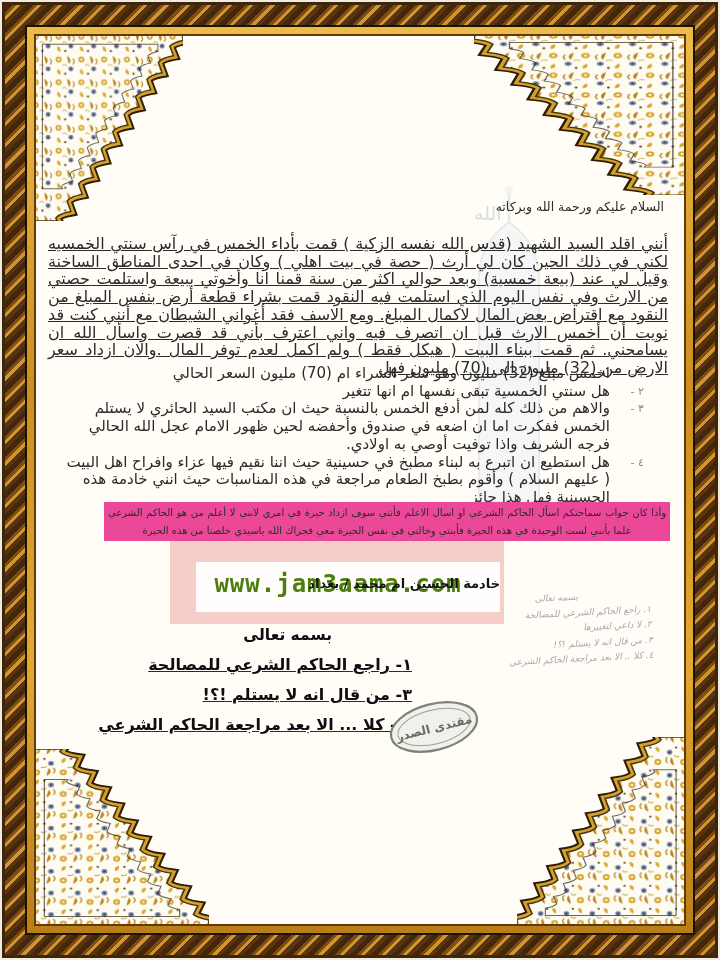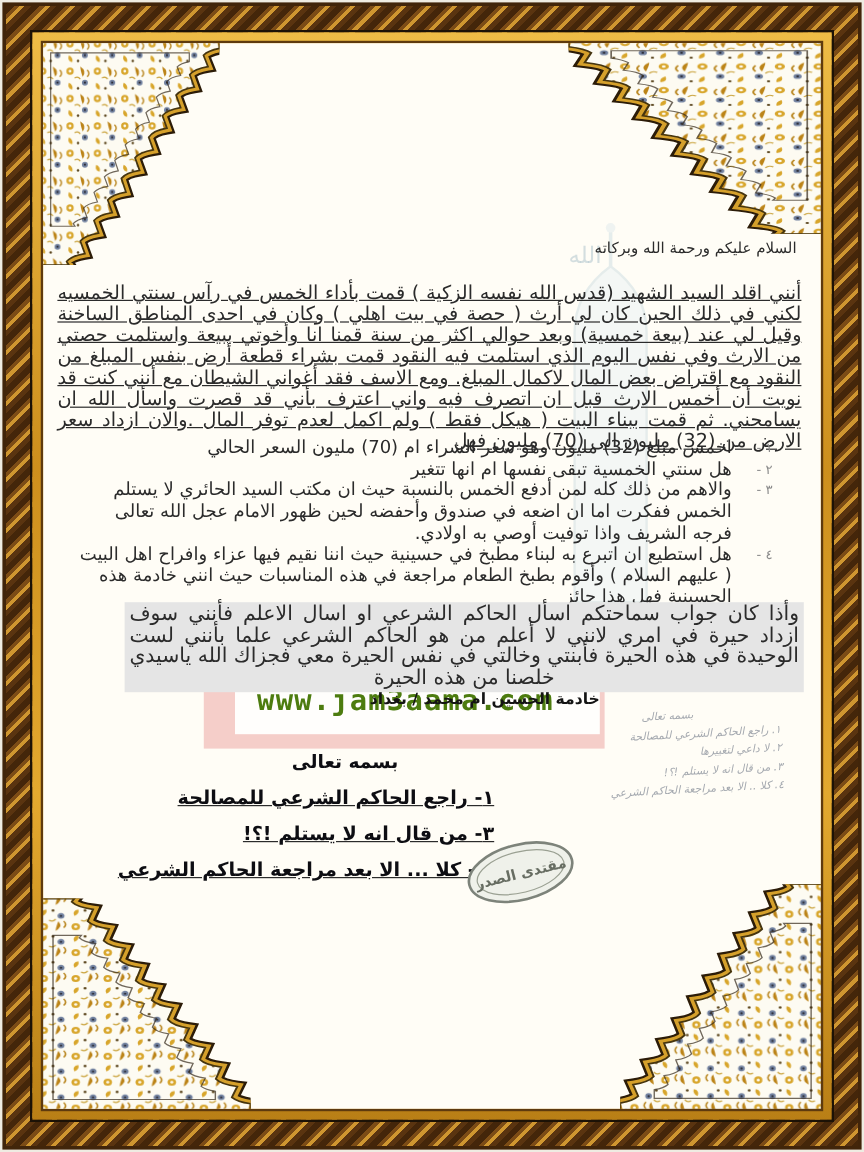--- a/index.html
+++ b/index.html
@@ -29,22 +29,22 @@
     color:rgba(140,172,186,.38);direction:rtl;}
   
   .addressee{position:absolute;top:130px;right:20px;left:30px;font-size:12.5px;text-align:right;}
   .greeting{position:absolute;top:163px;right:20px;font-size:12.5px;}
   .bodypara{position:absolute;top:199px;right:16px;left:12px;font-size:16px;
     line-height:17.7px;text-align:justify;text-justify:inter-word;text-decoration:underline;}
   .questions{position:absolute;top:329px;right:40px;left:20px;}
   .q-row{display:flex;flex-direction:row;align-items:flex-start;}
   .q-num{width:34px;flex:0 0 34px;font-size:11px;color:#8b8b8b;padding-top:2px;letter-spacing:2px;}
   .q-text{width:548px;flex:0 0 548px;font-size:15px;line-height:17.7px;text-align:right;}
-  .closing{position:absolute;top:466px;right:14px;left:28px;font-size:17px;line-height:17.7px;
-    text-align:justify;text-align-last:center;background:#e5e5e5;padding:2px 4px;margin-left:40px;}
+  .closing{position:absolute;top:466px;right:14px;left:28px;font-size:10px;line-height:17.7px;
+    text-align:justify;text-align-last:center;background:#ec4899;padding:2px 4px;margin-left:40px;}
   
   .pinkblock{position:absolute;left:134px;top:472px;width:334px;height:116px;
     background:#f3c6c1;opacity:.85;}
   .sigbox{position:absolute;left:160px;top:526px;width:304px;height:50px;background:#fffefc;}
   .wm-url{position:absolute;left:136px;top:534px;width:332px;text-align:center;direction:ltr;
     font-size:24px;font-weight:bold;color:#4d7c0f;letter-spacing:1px;
     font-family:"DejaVu Sans Mono","DejaVu Sans",monospace;}
   .signature{position:absolute;left:160px;top:540px;width:304px;text-align:right;
     font-size:13px;font-weight:bold;color:#141414;}
   
@@ -124,21 +124,21 @@
                 <div class="q-row">
                   <span class="q-num">١ -</span>
                   <span class="q-text">اخمس مبلغ (32) مليون وهو سعر الشراء ام (70) مليون السعر الحالي</span>
                 </div>
                 <div class="q-row">
                   <span class="q-num">٢ -</span>
                   <span class="q-text">هل سنتي الخمسية تبقى نفسها ام انها تتغير</span>
                 </div>
                 <div class="q-row">
                   <span class="q-num">٣ -</span>
-                  <span class="q-text">والاهم من ذلك كله لمن أدفع الخمس بالنسبة حيث ان مكتب السيد الحائري لا يستلم الخمس ففكرت اما ان اضعه في صندوق وأحفضه لحين ظهور الامام عجل الله تعالى فرجه الشريف واذا توفيت أوصي به اولادي.</span>
+                  <span class="q-text">والاهم من ذلك كله لمن أدفع الخمس بالنسبة حيث ان مكتب السيد الحائري لا يستلم الخمس ففكرت اما ان اضعه في صندوق وأحفضه لحين ظهور الامام عجل الله الحالي فرجه الشريف واذا توفيت أوصي به اولادي.</span>
                 </div>
                 <div class="q-row">
                   <span class="q-num">٤ -</span>
                   <span class="q-text">هل استطيع ان اتبرع به لبناء مطبخ في حسينية حيث اننا نقيم فيها عزاء وافراح اهل البيت ( عليهم السلام ) وأقوم بطبخ الطعام مراجعة في هذه المناسبات حيث انني خادمة هذه الحسينية فهل هذا جائز</span>
                 </div>
               </div>
 
               <div class="closing">وأذا كان جواب سماحتكم اسأل الحاكم الشرعي او اسال الاعلم فأنني سوف ازداد حيرة في امري لانني لا أعلم من هو الحاكم الشرعي علما بأنني لست الوحيدة في هذه الحيرة فأبنتي وخالتي في نفس الحيرة معي فجزاك الله ياسيدي خلصنا من هذه الحيرة</div>
 
               <div class="signature">خادمة الحسين ام محمد / بغداد</div>

